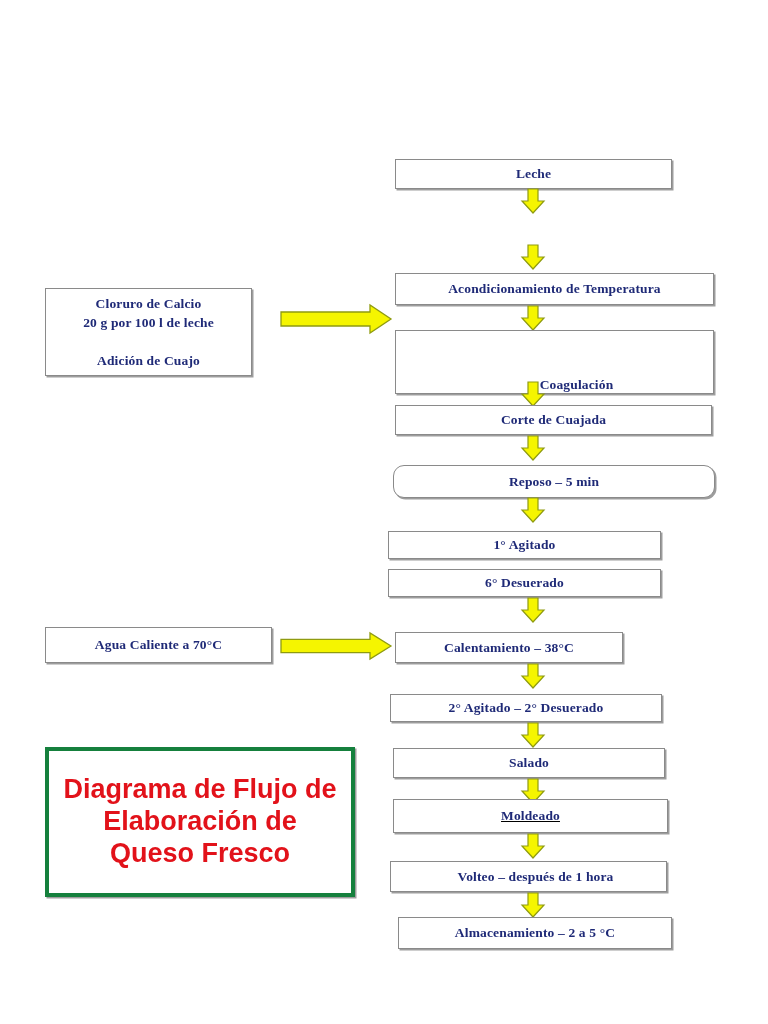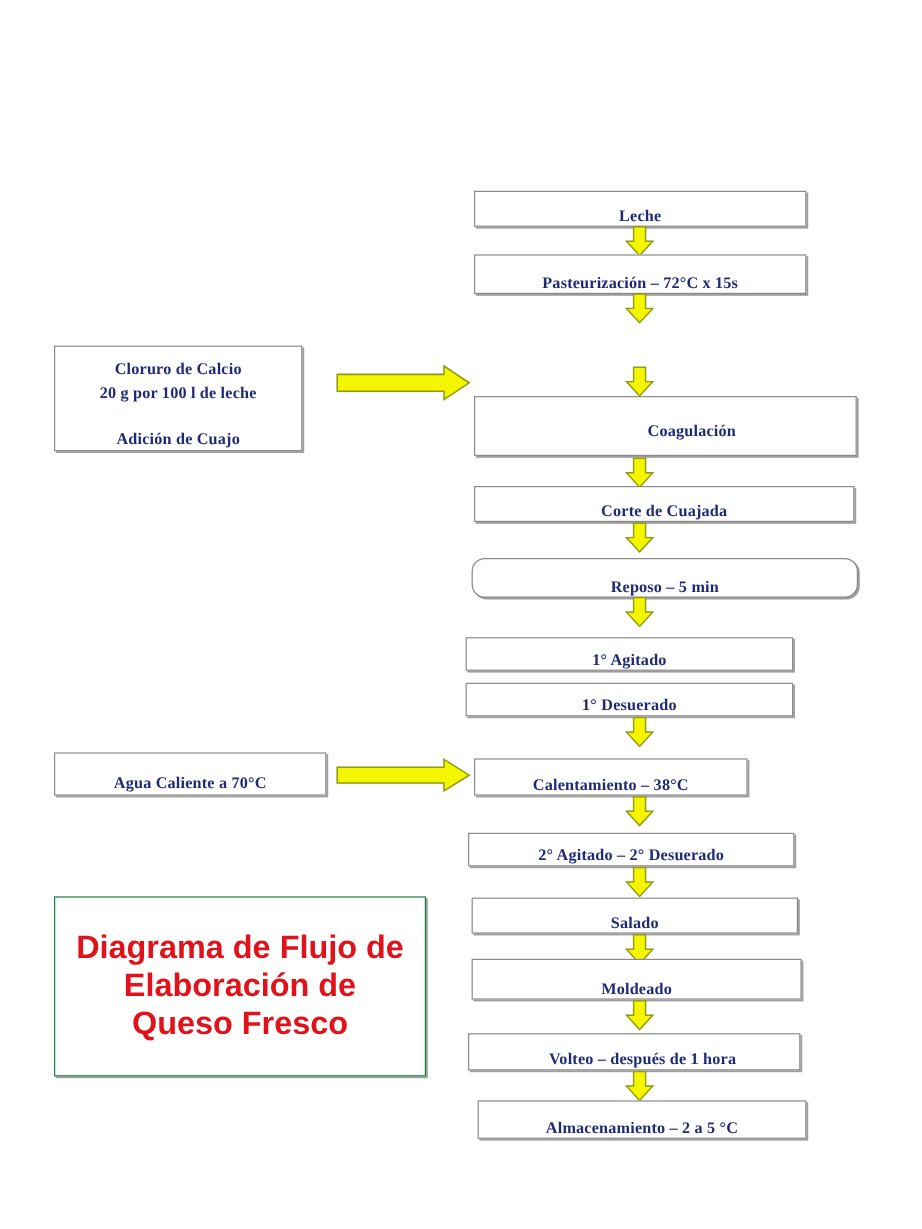--- a/index.html
+++ b/index.html
@@ -18,21 +18,21 @@
   }
 
   
   .node {
     position: absolute;
     box-sizing: border-box;
     background: #ffffff;
     border: 1px solid #8a8a8a;
     box-shadow: 1.5px 1.5px 0 0 #9d9d9d;
     display: flex;
-    align-items: flex-end;
+    align-items: center;
     justify-content: center;
     text-align: center;
   }
   .node .txt {
     display: block;
     width: 100%;
     color: #1f2a77;
     font-weight: bold;
     font-size: 13.5px;
     letter-spacing: 0.15px;
@@ -46,21 +46,21 @@
     white-space: pre-line;
     font-size: 13.5px;
     line-height: 1.42;
   }
 
   
   .titleplate {
     position: absolute;
     box-sizing: border-box;
     background: #ffffff;
-    border: 1px solid #15803d;
+    border: 4px solid #15803d;
     box-shadow: 1.5px 1.5px 0 0 #9d9d9d;
     display: flex;
     align-items: center;
     justify-content: center;
   }
   .titleplate .txt {
     color: #e2121a;
     font-family: "Liberation Sans", "DejaVu Sans", sans-serif;
     font-weight: bold;
     font-size: 27px;
@@ -89,38 +89,38 @@
   <div class="node" style="left:395px; top:159px; width:277px; height:30px;">
     <span class="txt">Leche</span>
   </div>
 
   <div class="arrow-down" style="left:520px; top:188px;">
     <svg viewBox="0 0 26 26" preserveAspectRatio="none">
       <polygon points="8,1 18,1 18,13 24,13 13,25 2,13 8,13" fill="#f5f500" stroke="#8f9b10" stroke-width="1.2"></polygon>
     </svg>
   </div>
 
-  <div class="node" style="left:395px; top:212px; width:277px; height:33px;">
-    <span class="txt">Pasteurización – 72°C x 15s</span>
-  </div>
 
   <div class="arrow-down" style="left:520px; top:244px;">
     <svg viewBox="0 0 26 26" preserveAspectRatio="none">
       <polygon points="8,1 18,1 18,13 24,13 13,25 2,13 8,13" fill="#f5f500" stroke="#8f9b10" stroke-width="1.2"></polygon>
     </svg>
   </div>
 
+  <div class="node" style="left:395px; top:273px; width:319px; height:32px;">
+    <span class="txt">Acondicionamiento de Temperatura</span>
+  </div>
 
   <div class="arrow-down" style="left:520px; top:305px;">
     <svg viewBox="0 0 26 26" preserveAspectRatio="none">
       <polygon points="8,1 18,1 18,13 24,13 13,25 2,13 8,13" fill="#f5f500" stroke="#8f9b10" stroke-width="1.2"></polygon>
     </svg>
   </div>
 
-  <div class="node tall" style="left:395px; top:330px; width:319px; height:50px; align-items:center; padding-top:8px;padding-left:44px;">
+  <div class="node tall" style="left:395px; top:330px; width:319px; height:64px; align-items:flex-end; padding-top:8px;padding-left:44px;">
     <span class="txt">Coagulación</span>
   </div>
 
   <div class="arrow-down" style="left:520px; top:381px;">
     <svg viewBox="0 0 26 26" preserveAspectRatio="none">
       <polygon points="8,1 18,1 18,13 24,13 13,25 2,13 8,13" fill="#f5f500" stroke="#8f9b10" stroke-width="1.2"></polygon>
     </svg>
   </div>
 
   <div class="node" style="left:395px; top:405px; width:317px; height:30px;">
@@ -141,21 +141,21 @@
     <svg viewBox="0 0 26 26" preserveAspectRatio="none">
       <polygon points="8,1 18,1 18,13 24,13 13,25 2,13 8,13" fill="#f5f500" stroke="#8f9b10" stroke-width="1.2"></polygon>
     </svg>
   </div>
 
   <div class="node" style="left:388px; top:531px; width:273px; height:28px;">
     <span class="txt">1° Agitado</span>
   </div>
 
   <div class="node" style="left:388px; top:569px; width:273px; height:28px;">
-    <span class="txt">1° Desuerado</span>
+    <span class="txt">6° Desuerado</span>
   </div>
 
   <div class="arrow-down" style="left:520px; top:597px;">
     <svg viewBox="0 0 26 26" preserveAspectRatio="none">
       <polygon points="8,1 18,1 18,13 24,13 13,25 2,13 8,13" fill="#f5f500" stroke="#8f9b10" stroke-width="1.2"></polygon>
     </svg>
   </div>
 
   <div class="node" style="left:395px; top:632px; width:228px; height:31px;">
     <span class="txt">Calentamiento – 38°C</span>
@@ -180,21 +180,21 @@
   <div class="node" style="left:393px; top:748px; width:272px; height:30px;">
     <span class="txt">Salado</span>
   </div>
 
   <div class="arrow-down" style="left:520px; top:778px;">
     <svg viewBox="0 0 26 26" preserveAspectRatio="none">
       <polygon points="8,1 18,1 18,13 24,13 13,25 2,13 8,13" fill="#f5f500" stroke="#8f9b10" stroke-width="1.2"></polygon>
     </svg>
   </div>
 
-  <div class="node" style="left:393px; top:799px; width:275px; height:34px;">
+  <div class="node" style="left:393px; top:799px; width:275px; height:34px;text-decoration:underline;">
     <span class="txt">Moldeado</span>
   </div>
 
   <div class="arrow-down" style="left:520px; top:833px;">
     <svg viewBox="0 0 26 26" preserveAspectRatio="none">
       <polygon points="8,1 18,1 18,13 24,13 13,25 2,13 8,13" fill="#f5f500" stroke="#8f9b10" stroke-width="1.2"></polygon>
     </svg>
   </div>
 
   <div class="node" style="left:390px; top:861px; width:277px; height:31px;padding-left:14px;">

